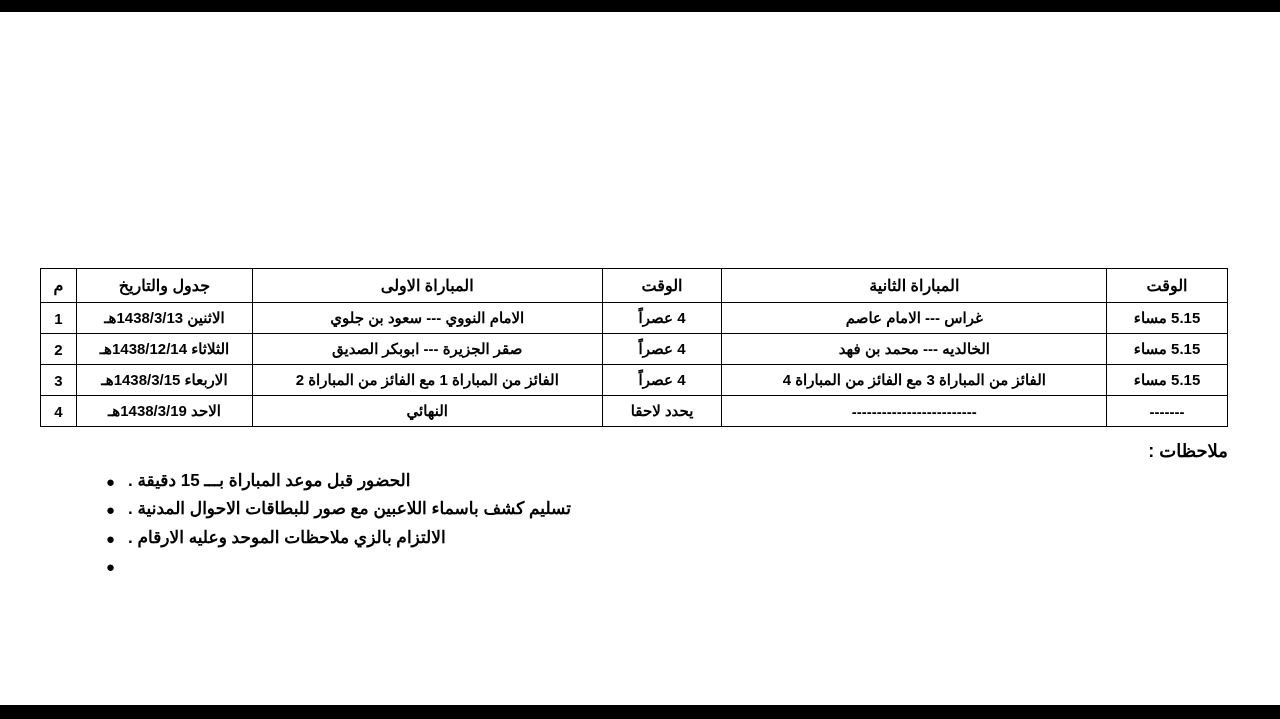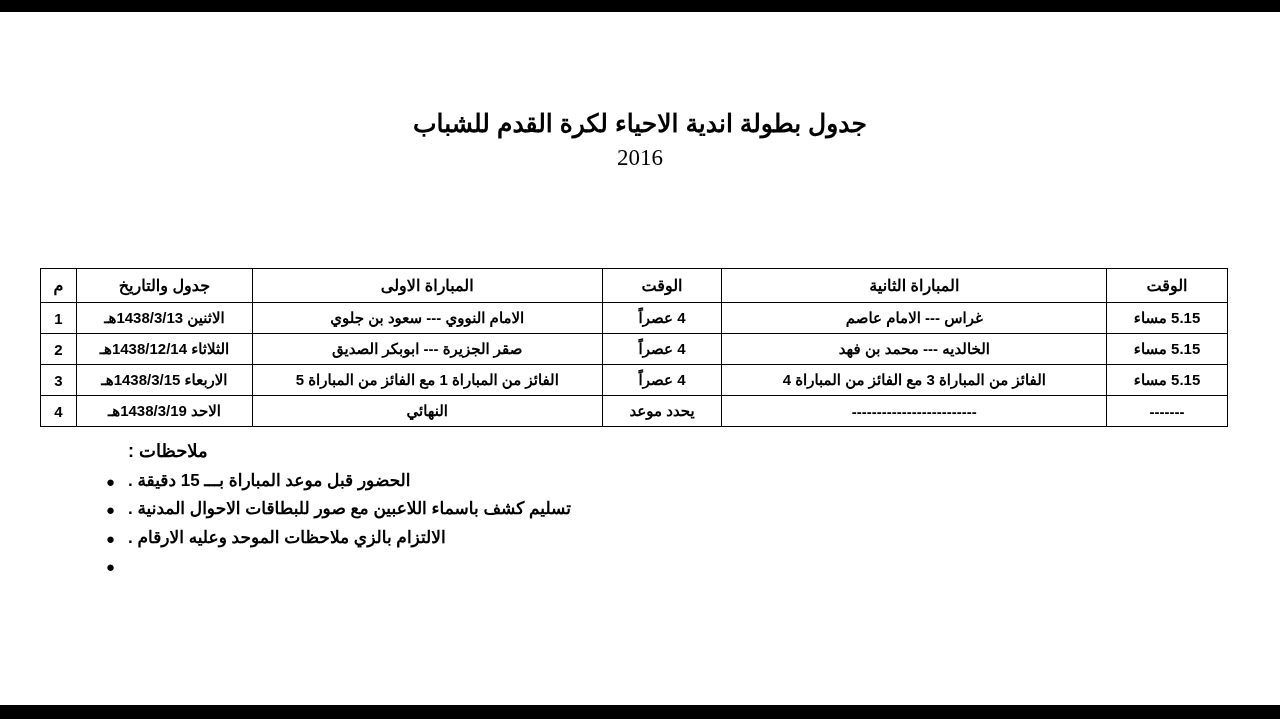--- a/index.html
+++ b/index.html
@@ -97,21 +97,21 @@
     position: absolute;
     top: 440px;
     right: 52px;
     width: 1140px;
     direction: rtl;
     text-align: right;
   }
   .notes-title {
     font-size: 18px;
     font-weight: bold;
-    text-align: left;
+    text-align: right;
     padding-left: 40px;
     margin-bottom: 6px;
   }
   .notes ul {
     list-style: none;
     margin: 0;
     padding: 0;
   }
   .notes li {
     font-size: 17px;
@@ -134,24 +134,20 @@
     direction: rtl;
   }
 </style>
 </head>
 <body>
 
 <div class="page">
 
   <div class="bar-top"></div>
 
-  <div class="title-block">
-    <div class="doc-title">جدول بطولة اندية الاحياء لكرة القدم للشباب</div>
-    <div class="doc-year">2016</div>
-  </div>
 
   <table class="schedule">
     <colgroup>
       <col class="c-t2">
         <col class="c-m2">
         <col class="c-t1">
         <col class="c-m1">
         <col class="c-date">
         <col class="c-num">
     </colgroup>
@@ -179,28 +175,28 @@
         <td class="cell-bold">الخالديه --- محمد بن فهد</td>
         <td class="cell-bold">4 عصراً</td>
         <td class="cell-bold">صقر الجزيرة --- ابوبكر الصديق</td>
         <td class="cell-bold">الثلاثاء 1438/12/14هـ</td>
         <td class="cell-bold">2</td>
       </tr>
       <tr>
         <td class="cell-bold">5.15 مساء</td>
         <td class="cell-bold">الفائز من المباراة 3 مع الفائز من المباراة 4</td>
         <td class="cell-bold">4 عصراً</td>
-        <td class="cell-bold">الفائز من المباراة 1 مع الفائز من المباراة 5</td>
+        <td class="cell-bold">الفائز من المباراة 1 مع الفائز من المباراة 2</td>
         <td class="cell-bold">الاربعاء 1438/3/15هـ</td>
         <td class="cell-bold">3</td>
       </tr>
       <tr>
         <td class="cell-bold">-------</td>
         <td class="cell-bold">-------------------------</td>
-        <td class="cell-bold">يحدد موعد</td>
+        <td class="cell-bold">يحدد لاحقا</td>
         <td class="cell-bold">النهائي</td>
         <td class="cell-bold">الاحد 1438/3/19هـ</td>
         <td class="cell-bold">4</td>
       </tr>
     </tbody>
   </table>
 
   <div class="notes">
     <div class="notes-title">ملاحظات :</div>
     <ul>

